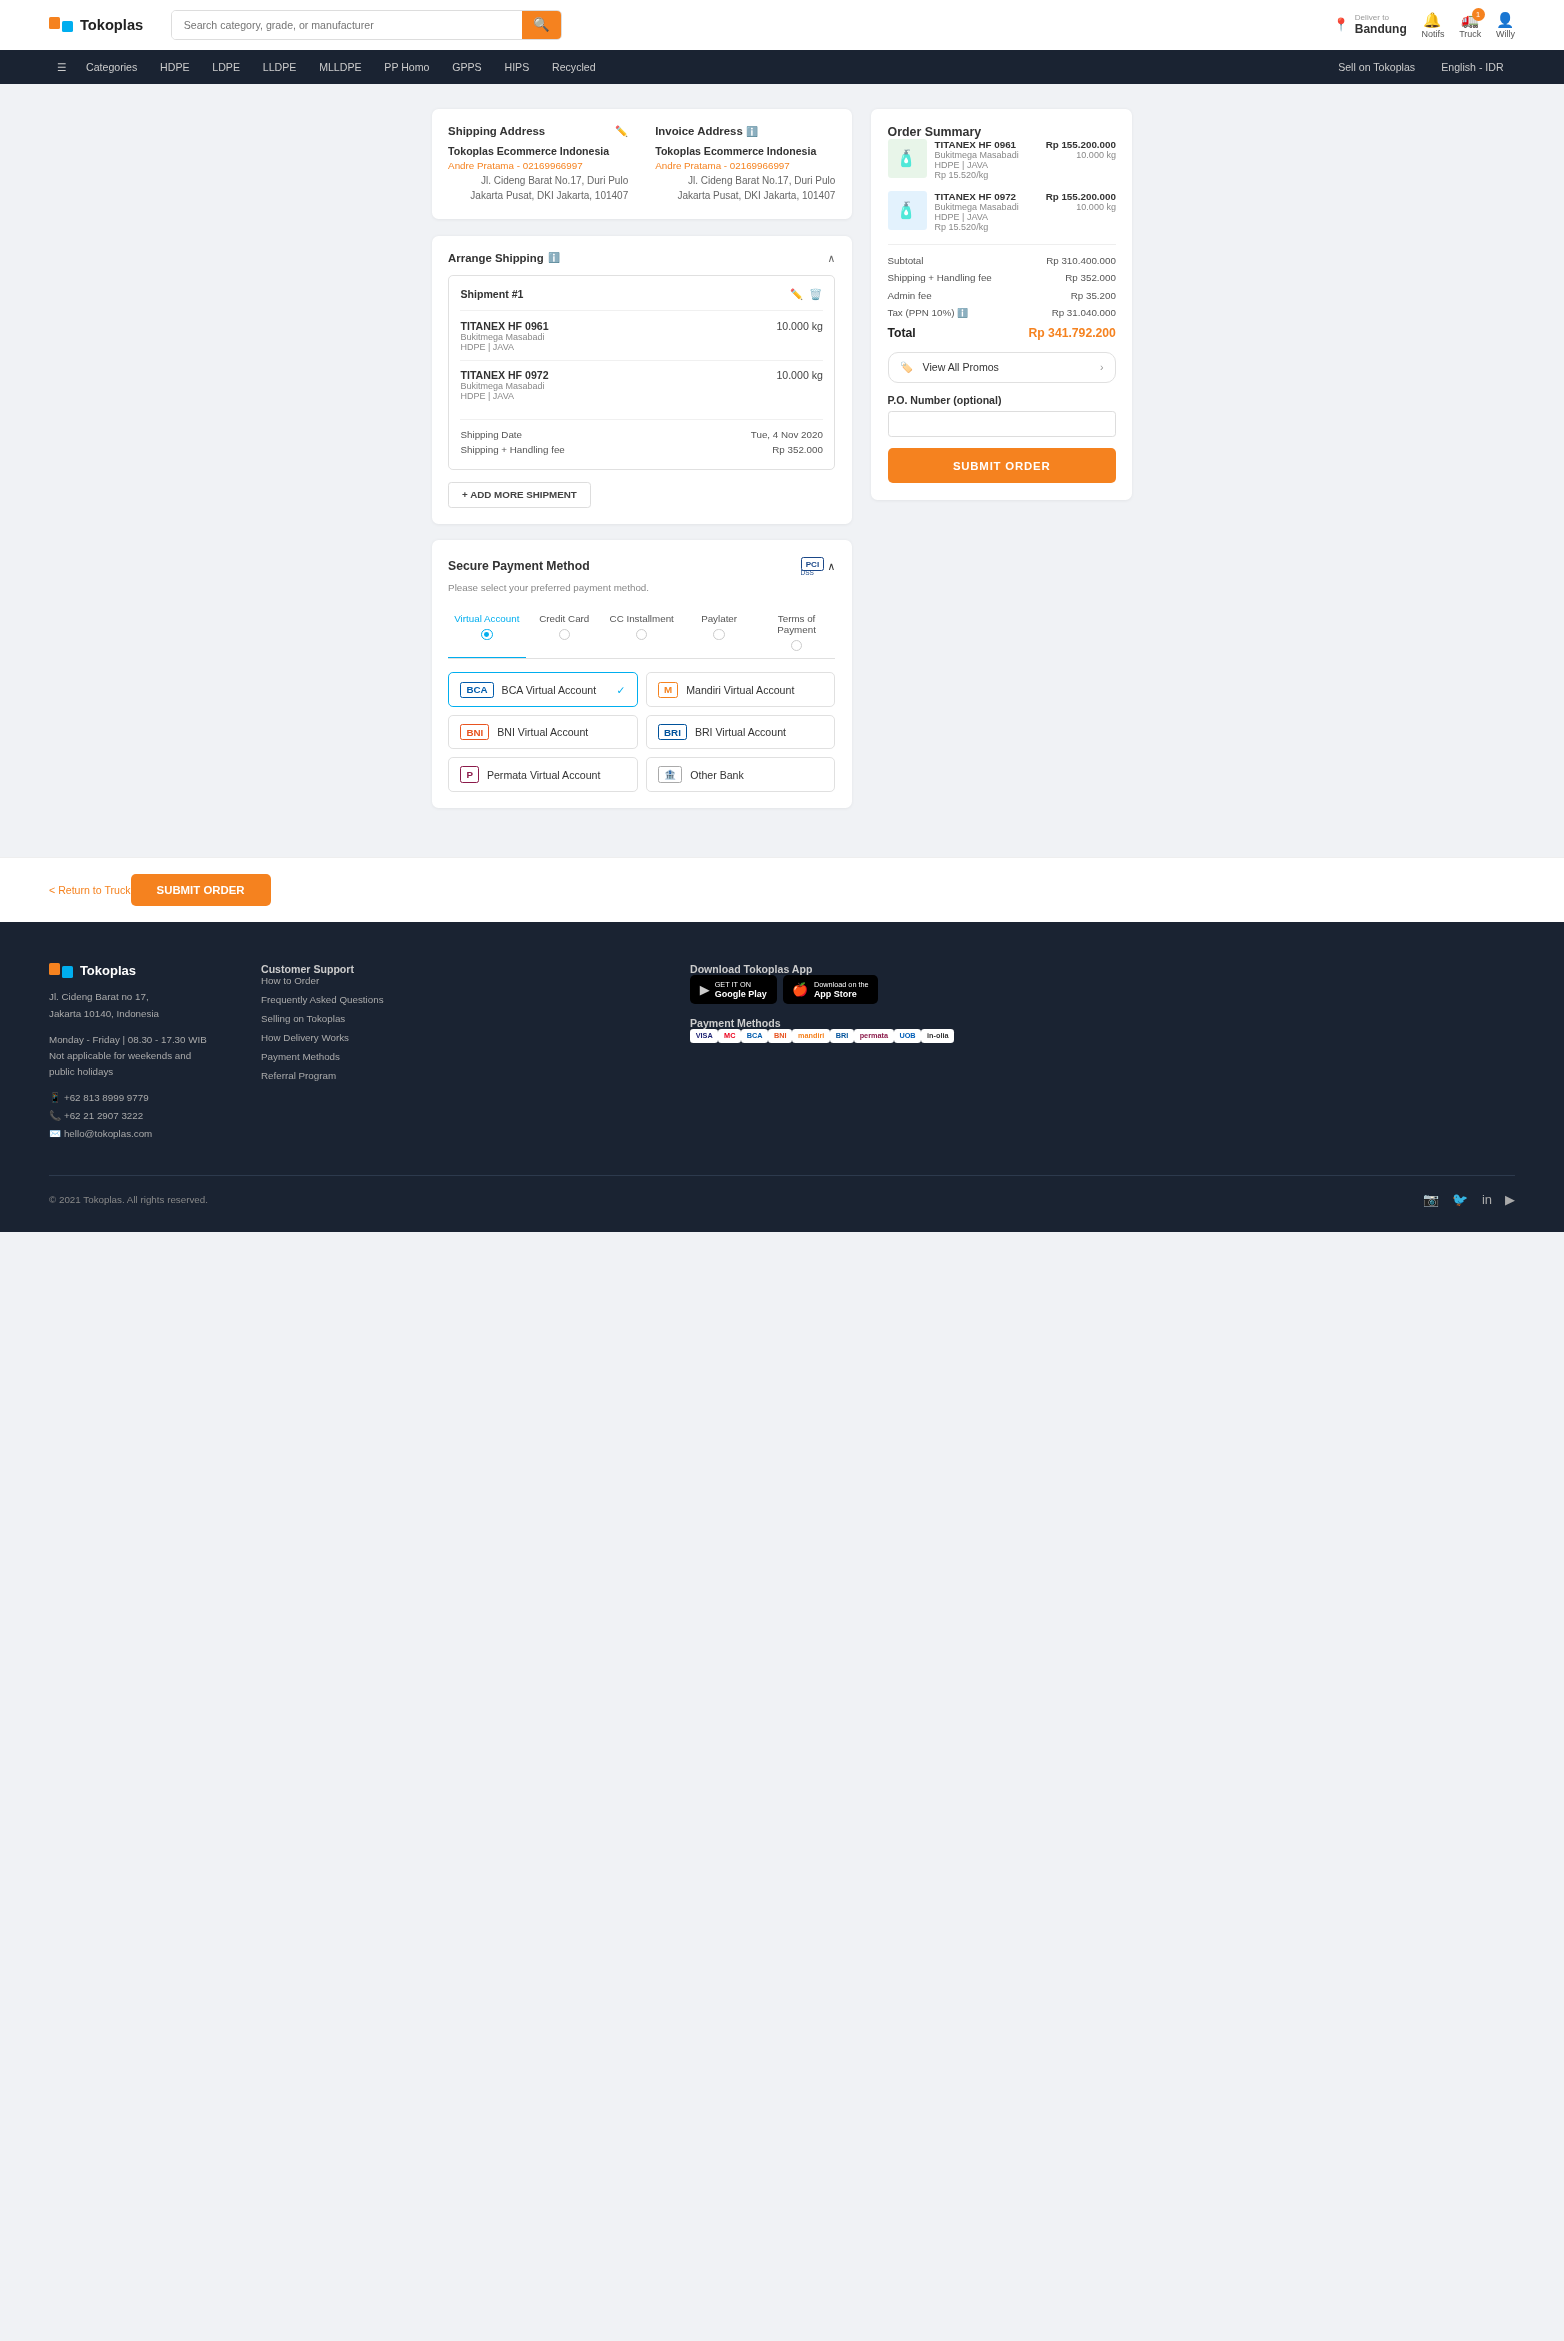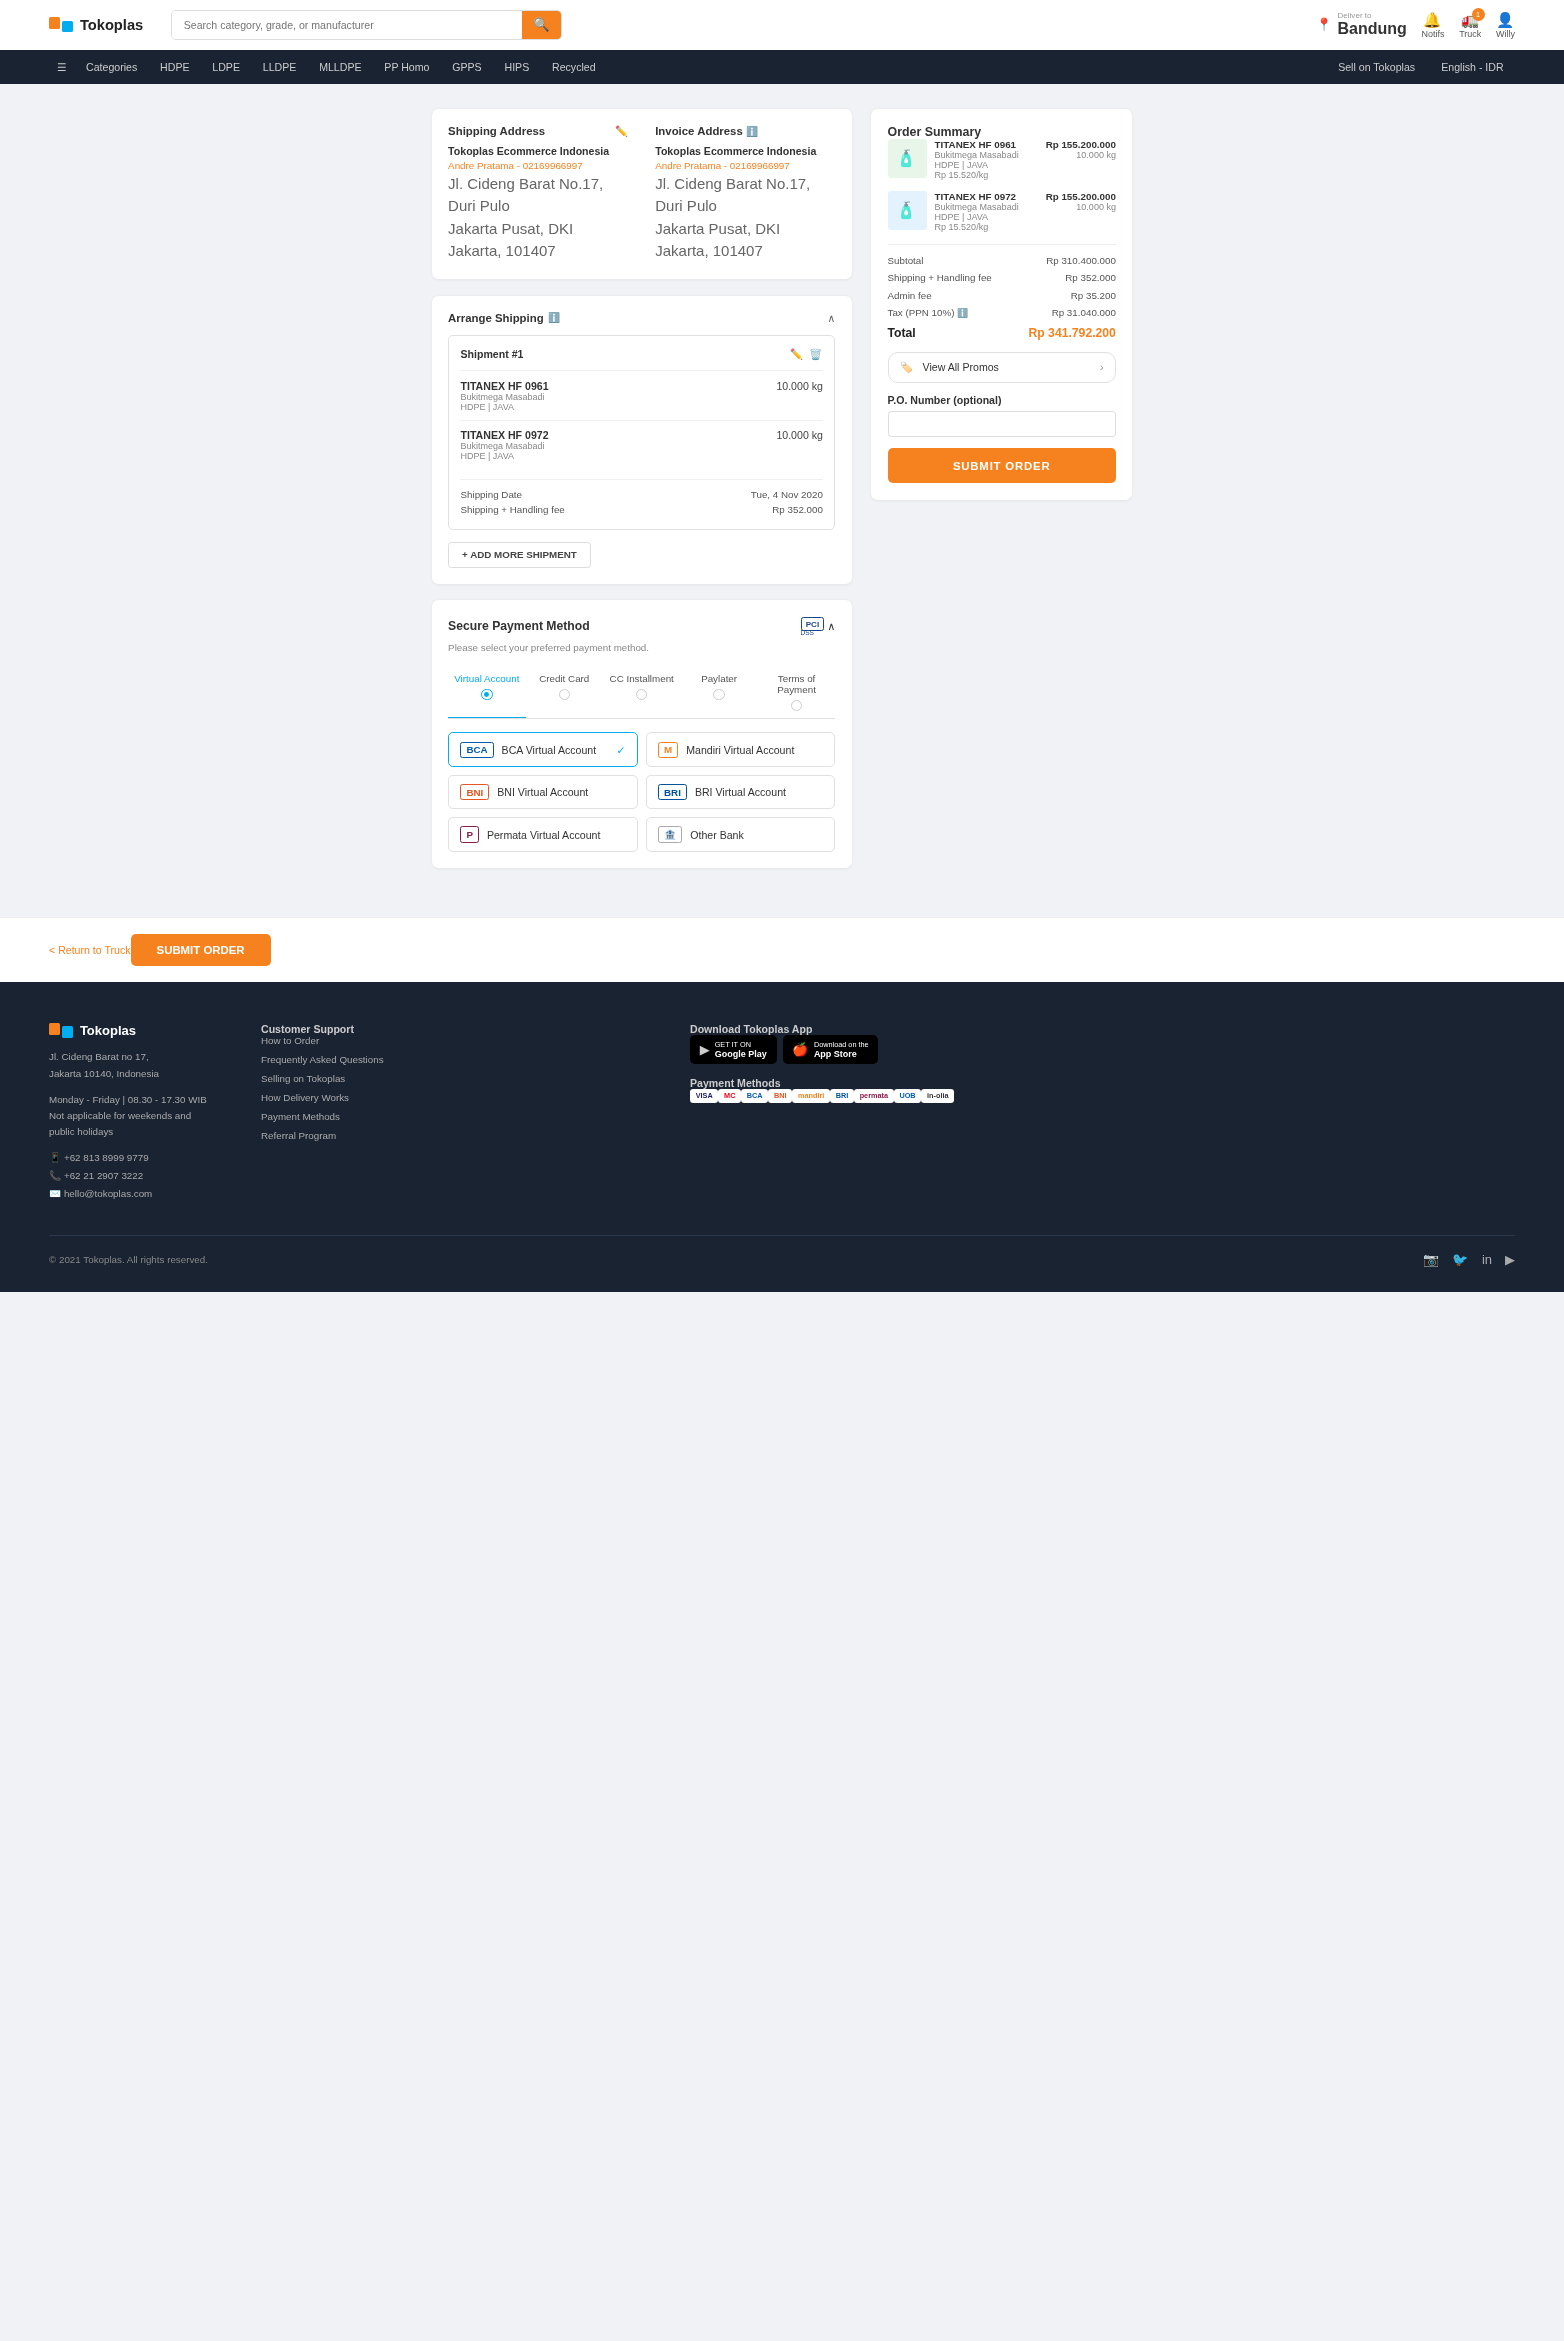--- a/index.html
+++ b/index.html
@@ -14,42 +14,42 @@
     .search-bar { flex: 1; display: flex; border: 1.2px solid #ddd; border-radius: 4.9px; overflow: hidden; max-width: 391px; }
     .search-bar input { flex: 1; border: none; padding: 6.5px 11.4px; font-size: 10.6px; outline: none; color: #999; }
     .search-bar button { background: #f5821f; border: none; padding: 6.5px 11.4px; cursor: pointer; color: white; }
     .header-actions { display: flex; align-items: center; gap: 14.7px; margin-left: auto; }
     .header-action { display: flex; flex-direction: column; align-items: center; font-size: 9px; color: #555; cursor: pointer; position: relative; }
     .header-action .icon { font-size: 14.7px; }
     .badge { position: absolute; top: -3.3px; right: -3.3px; background: #f5821f; color: white; border-radius: 50%; width: 13px; height: 13px; font-size: 7.3px; display: flex; align-items: center; justify-content: center; }
     .deliver-to { display: flex; align-items: center; gap: 4.9px; font-size: 9.8px; }
     .deliver-to .icon { color: #f5821f; font-size: 13px; }
     .deliver-to-text .label { color: #999; font-size: 8.1px; }
-    .deliver-to-text .city { font-weight: 700; font-size: 16px; }
+    .deliver-to-text .city { font-weight: 700; font-size: 12px; }
 
     
     .nav { background: #1a2332; padding: 0 49px; display: flex; align-items: center; }
     .nav-item { color: #ccc; padding: 11.4px 11.4px; font-size: 10.6px; cursor: pointer; white-space: nowrap; }
     .hamburger { color: #ccc; padding: 11.4px 8.1px; cursor: pointer; }
     .nav-right { margin-left: auto; display: flex; align-items: center; gap: 3.3px; }
     .nav-right .nav-item { display: flex; align-items: center; gap: 3.3px; }
 
     
     .main { max-width: 733px; margin: 0 auto; padding: 24.4px 16.3px; }
     .page-title { font-size: 18px; font-weight: 700; margin-bottom: 19.6px; color: #222; }
 
     
     .checkout-grid { display: grid; grid-template-columns: 1fr 261px; gap: 19.6px; }
     .checkout-left { display: flex; flex-direction: column; gap: 16.3px; }
 
     
     .card { background: #fff; border-radius: 6.5px; padding: 16.3px; box-shadow: 0 0.8px 3.3px rgba(0,0,0,0.06); }
     .address-company { font-weight: 600; font-size: 10.6px; }
     .address-name { color: #f5821f; font-size: 9.8px; margin: 2.4px 0; }
-    .address-detail { color: #666; font-size: 15px; line-height: 1.5; }
+    .address-detail { color: #666; font-size: 10px; line-height: 1.5; text-align: right; }
 
     
     .shipping-header { display: flex; align-items: center; justify-content: space-between; margin-bottom: 11.4px; }
     .shipping-header h3 { font-size: 11.4px; font-weight: 700; display: flex; align-items: center; gap: 4.9px; }
     .collapse-icon { cursor: pointer; color: #666; }
 
     .shipment-box { border: 0.8px solid #e0e0e0; border-radius: 4.9px; padding: 11.4px; }
     .shipment-header { display: flex; align-items: center; justify-content: space-between; margin-bottom: 9.8px; }
     .shipment-title { font-weight: 600; font-size: 10.6px; }
     .shipment-actions { display: flex; gap: 6.5px; }

